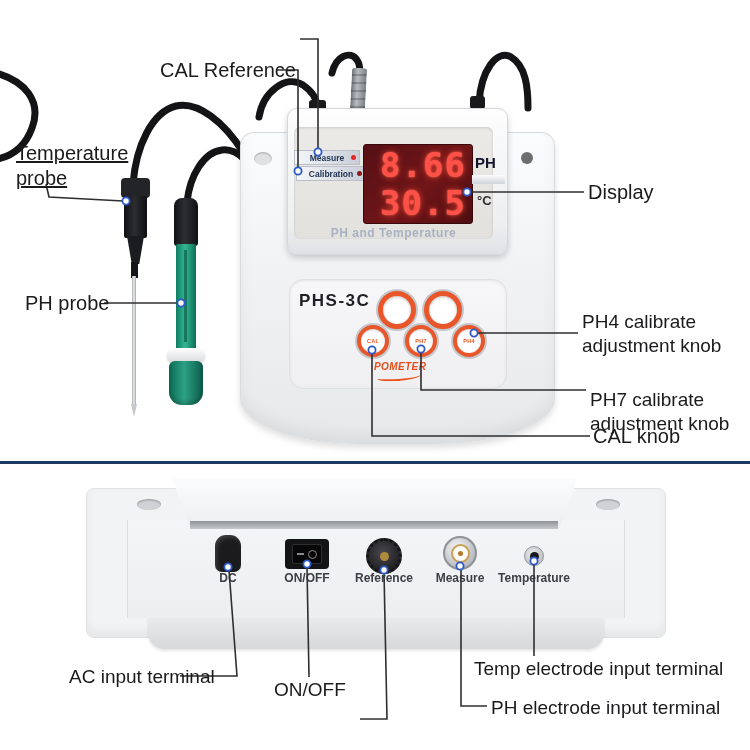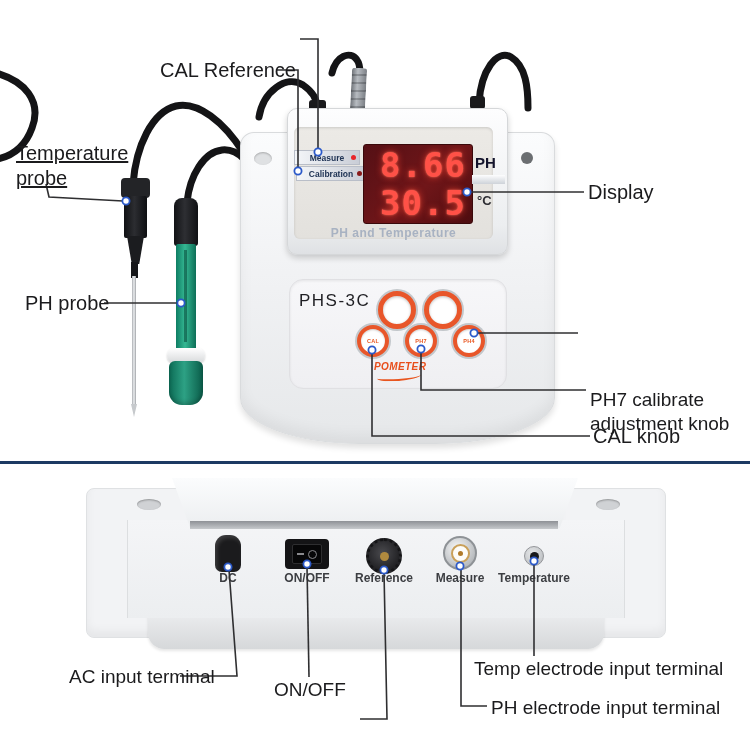--- a/index.html
+++ b/index.html
@@ -42,21 +42,21 @@
       text-shadow:0 0 7px rgba(255,70,50,.8),0 0 2px rgba(255,140,120,.9);}
   .unit-ph{left:475px;top:154px;font-size:15px;font-weight:800;color:#14142c;}
   .unit-c{left:477px;top:193px;font-size:13px;font-weight:bold;color:#2e2e34;}
   .white-band{left:472px;top:175px;width:33px;height:9px;
       background:linear-gradient(180deg,#fdfdfe,#ced3d9);}
   .caption{left:294px;top:226px;width:199px;text-align:center;
       font-size:12px;font-weight:bold;color:#a8b2c2;letter-spacing:.5px;}
   .panel2{left:289px;top:279px;width:216px;height:108px;border-radius:14px;
       background:linear-gradient(180deg,#f7f7f9,#efeff2);border:1px solid #e0e0e3;
       box-shadow:inset 0 1px 3px rgba(0,0,0,.08);}
-  .model{left:299px;top:291px;font-size:17px;font-weight:400;color:#1f1f23;letter-spacing:1.5px;}
+  .model{left:299px;top:291px;font-size:17px;font-weight:700;color:#1f1f23;letter-spacing:1.5px;}
   .knob-big{position:absolute;width:28px;height:28px;border-radius:50%;background:#fff;
       border:5px solid #e8562a;box-shadow:0 0 0 2px #c3c7cb, inset 0 1px 3px rgba(0,0,0,.25);
       box-sizing:content-box;}
   .knob-small{position:absolute;width:24px;height:24px;border-radius:50%;background:#fff;
       border:4px solid #e8562a;box-shadow:0 0 0 2px #c3c7cb, inset 0 1px 2px rgba(0,0,0,.2);
       box-sizing:content-box;display:flex;align-items:center;justify-content:center;
       font-size:5.5px;font-weight:bold;color:#e8551f;letter-spacing:.2px;}
   .logo{left:374px;top:361px;width:48px;text-align:center;font-size:10px;font-weight:800;
       color:#e84e1b;letter-spacing:.4px;font-style:italic;}
   .logo-swoosh{left:377px;top:372px;width:44px;height:7px;
@@ -269,20 +269,21 @@
       <circle cx="384" cy="570" r="3.6"></circle>
       <circle cx="460" cy="566" r="3.6"></circle>
       <circle cx="534" cy="561" r="3.6"></circle>
     </g>
   </svg>
 
   <div class="ann" style="left:160px;top:58px;">CAL Reference</div>
   <div class="ann wrap" style="left:16px;top:141px;width:120px;text-decoration:underline;">Temperature probe</div>
   <div class="ann" style="left:25px;top:291px;">PH probe</div>
   <div class="ann" style="left:588px;top:180px;">Display</div>
+  <div class="ann wrap small" style="left:582px;top:310px;width:155px;">PH4 calibrate adjustment knob</div>
   <div class="ann wrap small" style="left:590px;top:368px;width:155px;margin-top:20px;">PH7 calibrate adjustment knob</div>
   <div class="ann" style="left:593px;top:424px;">CAL knob</div>
   <div class="ann small" style="left:35px;top:665px;margin-left:34px;">AC input terminal</div>
   <div class="ann small" style="left:274px;top:678px;">ON/OFF</div>
   <div class="ann small" style="left:474px;top:657px;">Temp electrode input terminal</div>
   <div class="ann small" style="left:491px;top:696px;">PH electrode input terminal</div>
 
 </div>
 
 </body></html>

